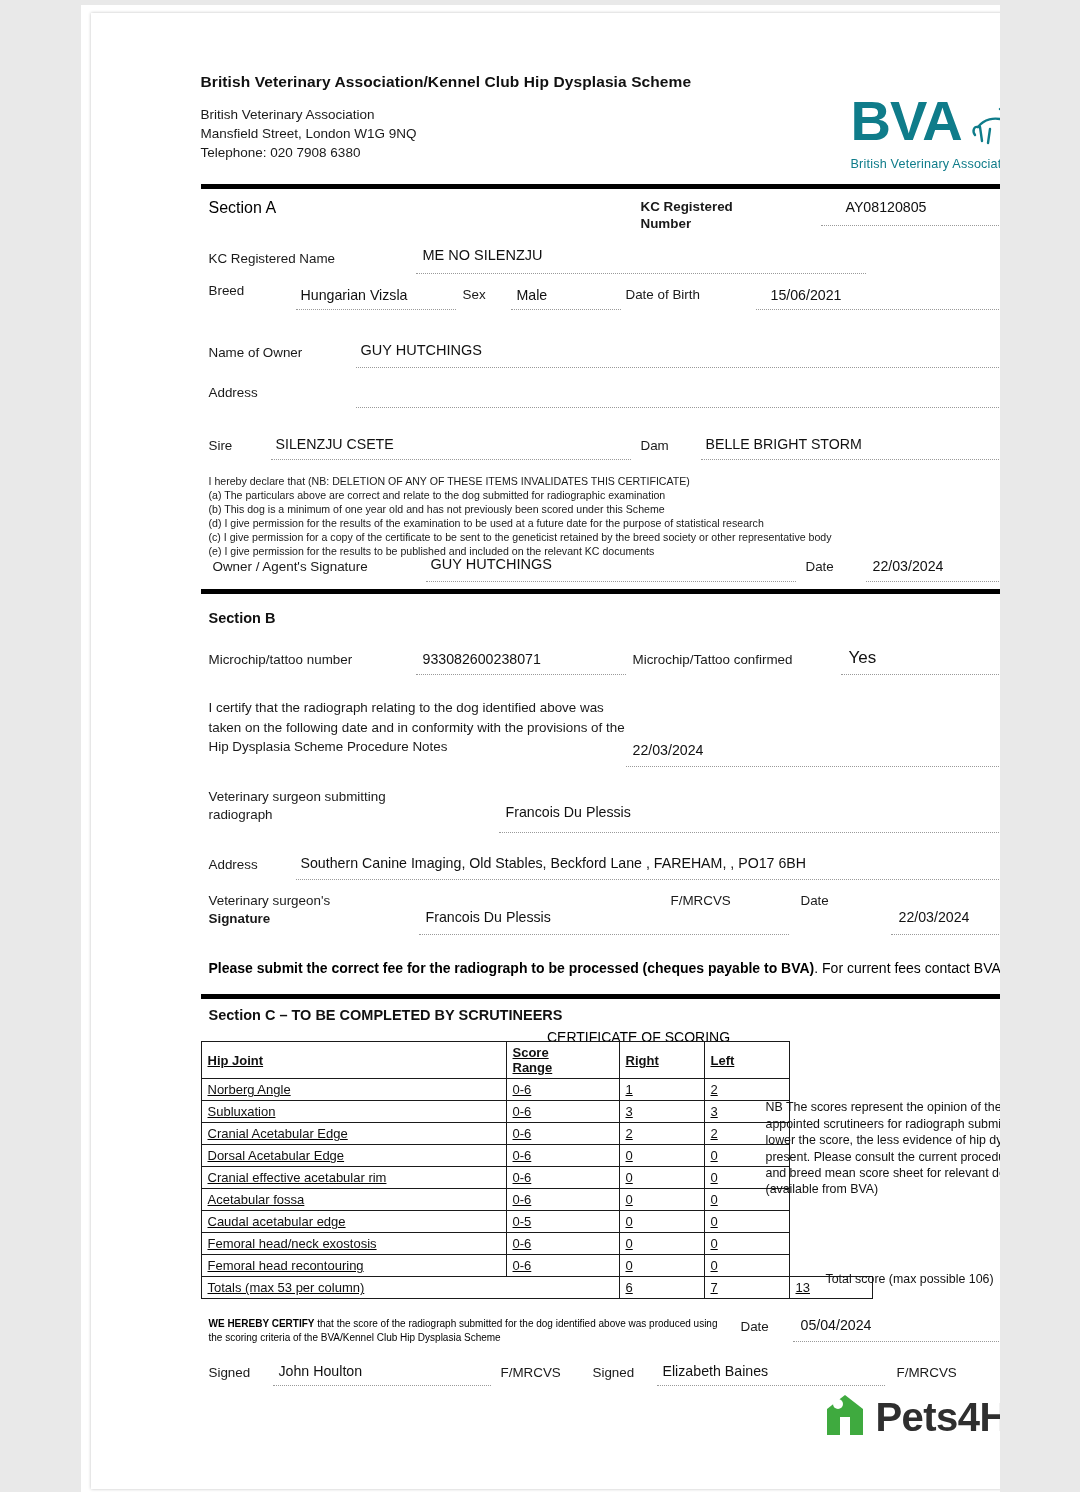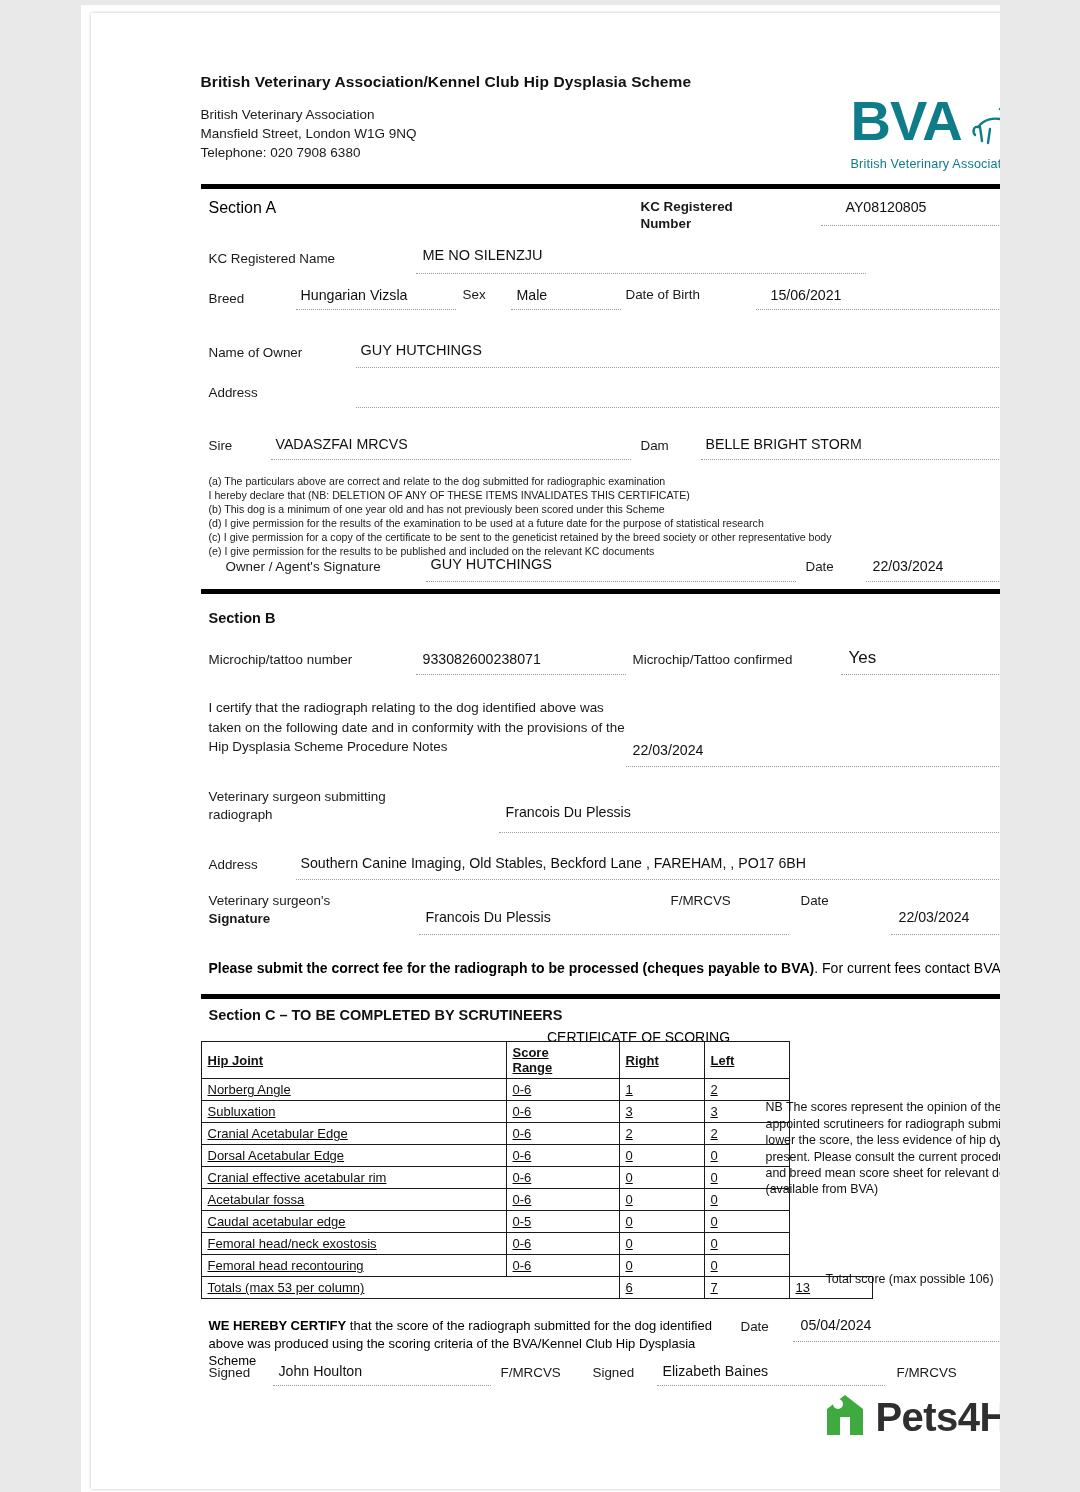--- a/index.html
+++ b/index.html
@@ -189,58 +189,58 @@
         <div class="abs" style="left:8px; top:10px;">Section A</div>
         <div class="abs lbl-b" style="left:440px; top:10px;">KC Registered</div>
         <div class="abs lbl-b" style="left:440px; top:27px;">Number</div>
         <div class="abs val" style="left:645px; top:10px;">AY08120805</div>
         <div class="abs dotline" style="left:620px; top:36px; width:260px;"></div>
 
         <div class="abs lbl" style="left:8px; top:62px;">KC Registered Name</div>
         <div class="abs hand" style="left:222px; top:58px;">ME NO SILENZJU</div>
         <div class="abs dotline" style="left:215px; top:84px; width:450px;"></div>
 
-        <div class="abs lbl" style="left:8px; top:102px;">Breed</div>
+        <div class="abs lbl" style="left:8px; top:94px;">Breed</div>
         <div class="abs val" style="left:100px; top:98px;">Hungarian Vizsla</div>
         <div class="abs dotline" style="left:95px; top:120px; width:160px;"></div>
 
         <div class="abs lbl" style="left:262px; top:98px;">Sex</div>
         <div class="abs val" style="left:316px; top:98px;">Male</div>
         <div class="abs dotline" style="left:310px; top:120px; width:110px;"></div>
 
         <div class="abs lbl" style="left:425px; top:98px;">Date of Birth</div>
         <div class="abs val" style="left:570px; top:98px;">15/06/2021</div>
         <div class="abs dotline" style="left:555px; top:120px; width:325px;"></div>
 
         <div class="abs lbl" style="left:8px; top:156px;">Name of Owner</div>
         <div class="abs hand" style="left:160px; top:153px;">GUY   HUTCHINGS</div>
         <div class="abs dotline" style="left:155px; top:178px; width:725px;"></div>
 
         <div class="abs lbl" style="left:8px; top:196px;">Address</div>
         <div class="abs hand" style="left:160px; top:193px;"></div>
         <div class="abs dotline" style="left:155px; top:218px; width:725px;"></div>
 
         <div class="abs lbl" style="left:8px; top:249px;">Sire</div>
-        <div class="abs val" style="left:75px; top:247px;">VADASZFAI MRCVS</div>
+        <div class="abs val" style="left:75px; top:247px;">SILENZJU CSETE</div>
         <div class="abs dotline" style="left:70px; top:270px; width:360px;"></div>
 
         <div class="abs lbl" style="left:440px; top:249px;">Dam</div>
         <div class="abs val" style="left:505px; top:247px;">BELLE BRIGHT STORM</div>
         <div class="abs dotline" style="left:500px; top:270px; width:380px;"></div>
 
         <div class="abs small" style="left:8px; top:286px; width:870px;">
+          <div>I hereby declare that (NB: DELETION OF ANY OF THESE ITEMS INVALIDATES THIS CERTIFICATE)</div>
           <div>(a) The particulars above are correct and relate to the dog submitted for radiographic examination</div>
-          <div>I hereby declare that (NB: DELETION OF ANY OF THESE ITEMS INVALIDATES THIS CERTIFICATE)</div>
           <div>(b) This dog is a minimum of one year old and has not previously been scored under this Scheme</div>
           <div>(d) I give permission for the results of the examination to be used at a future date for the purpose of statistical research</div>
           <div>(c) I give permission for a copy of the certificate to be sent to the geneticist retained by the breed society or other representative body</div>
           <div>(e) I give permission for the results to be published and included on the relevant KC documents</div>
         </div>
 
-        <div class="abs lbl" style="left:25px; top:370px;">Owner / Agent's Signature</div>
+        <div class="abs lbl" style="left:12px; top:370px;">Owner / Agent's Signature</div>
         <div class="abs hand" style="left:230px; top:367px;">GUY   HUTCHINGS</div>
         <div class="abs dotline" style="left:225px; top:392px; width:370px;"></div>
         <div class="abs lbl" style="left:605px; top:370px;">Date</div>
         <div class="abs val" style="left:672px; top:369px;">22/03/2024</div>
         <div class="abs dotline" style="left:665px; top:392px; width:215px;"></div>
       </div>
 
       <div class="rule-thick2"></div>
 
       <div style="position:relative; height:400px;">
@@ -358,21 +358,21 @@
                 <td class="c">7</td>
                 <td class="c" style="width:70px;">13</td>
               </tr>
             </tbody>
           </table>
         </div>
 
         <div class="abs note" style="left:565px; top:100px; width:290px;">NB The scores represent the opinion of the BVA appointed scrutineers for radiograph submitted. The lower the score, the less evidence of hip dysplasia present. Please consult the current procedure notes and breed mean score sheet for relevant details (available from BVA)</div>
         <div class="abs note" style="left:625px; top:272px; width:230px;">Total score (max possible 106)</div>
 
-        <div class="abs" style="left:8px; top:318px; width:520px; font-size:13px; line-height:1.32;">
+        <div class="abs" style="left:8px; top:318px; width:520px; font-size:10px; line-height:1.32;">
           <span style="font-weight:bold;">WE HEREBY CERTIFY</span><span> that the score of the radiograph submitted for the dog identified above was produced using the scoring criteria of the BVA/Kennel Club Hip Dysplasia Scheme</span>
         </div>
         <div class="abs lbl" style="left:540px; top:320px;">Date</div>
         <div class="abs val" style="left:600px; top:318px;">05/04/2024</div>
         <div class="abs dotline" style="left:592px; top:342px; width:288px;"></div>
 
         <div class="abs lbl" style="left:8px; top:366px;">Signed</div>
         <div class="abs val" style="left:78px; top:364px;">John Houlton</div>
         <div class="abs dotline" style="left:72px; top:386px; width:218px;"></div>
         <div class="abs lbl" style="left:300px; top:366px;">F/MRCVS</div>

